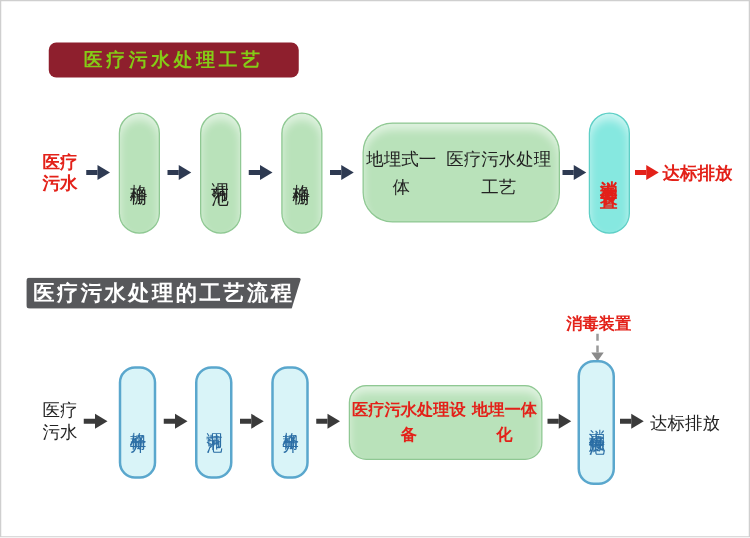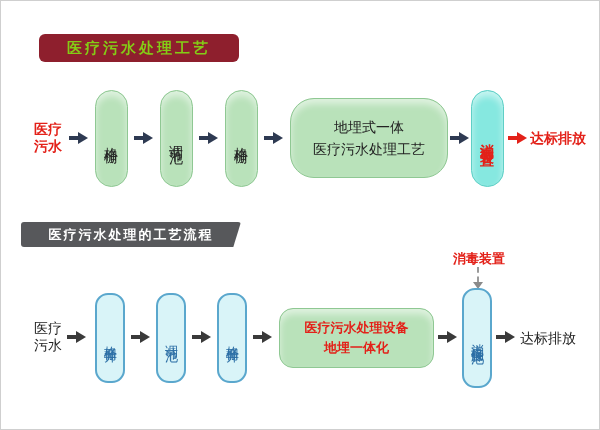--- a/index.html
+++ b/index.html
@@ -9,40 +9,40 @@
   .canvas { position:relative; width:600px; height:430px; background:#fff;
             border:1px solid #cfcfcf; overflow:hidden; }
 
   
   .banner1 { position:absolute; left:38px; top:33px; width:200px; height:28px;
              background:var(--banner1-bg,#8e1f2d); color:#84cc16; font-weight:bold;
              font-size:15px; letter-spacing:3px; border-radius:6px;
              display:flex; align-items:center; justify-content:center; }
   .banner2 { position:absolute; left:20px; top:221px; width:220px; height:25px;
              background:var(--banner2-bg,#57585b); color:#fff; font-weight:bold;
-             font-size:13px; letter-spacing:2px; border-radius:3px;
+             font-size:17px; letter-spacing:2px; border-radius:3px;
              clip-path:polygon(0 0,100% 0,96.5% 100%,0 100%);
              display:flex; align-items:center; justify-content:center; }
 
   
   .vpill { position:absolute; display:flex; align-items:center; justify-content:center; }
   .vtext { writing-mode:vertical-rl; text-orientation:upright; letter-spacing:3px; }
   .green  { background:var(--green-fill,#b9e2ba); border:1px solid #8fc893;
             box-shadow:inset 0 5px 7px rgba(255,255,255,.55); color:#222; }
   .cyan   { background:var(--cyan-fill,#86e8e0); border:1px solid #5fcfc6;
             box-shadow:inset 0 5px 7px rgba(255,255,255,.55); }
   .cyan .vtext { color:var(--red,#e32119); font-weight:bold; }
   .bluepill { background:var(--blue-fill,#d9f4f8); border:2px solid #5aa7cd;
               color:var(--blue-text,#2b6ea5); }
   .pill-top { width:33px; height:97px; top:89px; border-radius:17px; font-size:14px; }
   .pill-bot { width:30px; height:90px; top:292px; border-radius:13px; font-size:13px; }
   .pill-bot .vtext { letter-spacing:2px; }
 
   
-  .equip { position:absolute; display:flex; flex-direction:column;
+  .equip { position:absolute; display:flex; flex-direction:row;
            align-items:center; justify-content:center; text-align:center; }
   .equip1 { left:289px; top:97px; width:158px; height:80px; border-radius:24px;
             font-size:14px; line-height:22px; color:#222; }
   .equip2 { left:278px; top:307px; width:155px; height:60px; border-radius:14px;
             font-size:13px; line-height:20px; color:var(--red,#e32119); font-weight:bold; }
 
   
   .arrow { position:absolute; display:flex; align-items:center; }
   .arrow .shaft { width:9px; height:4px; }
   .arrow .head  { width:0; height:0; border-top:6px solid transparent;

